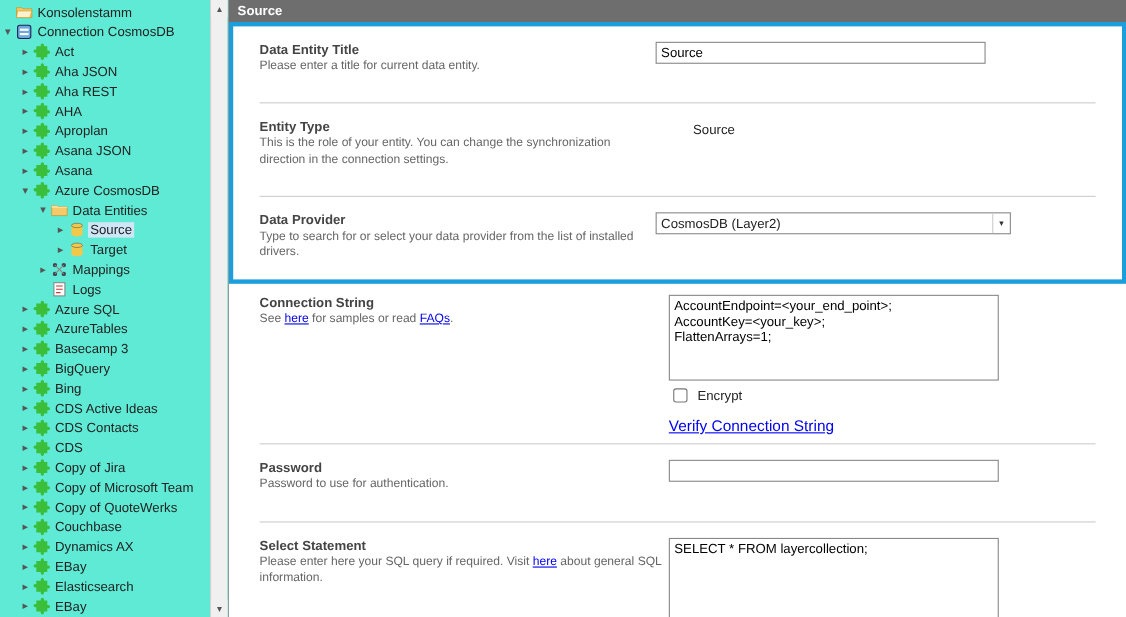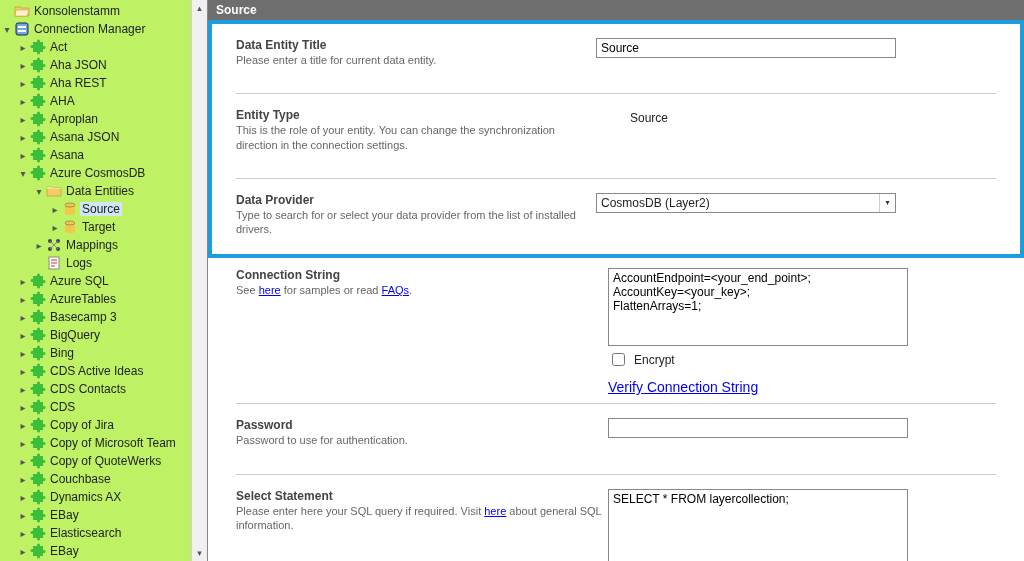--- a/index.html
+++ b/index.html
@@ -12,21 +12,21 @@
     width: 1024px; height: 561px;
     overflow: hidden;
   }
   .app { display: flex; width: 1024px; height: 561px; }
 
   .sidebar {
     width: 208px;
     flex: 0 0 208px;
     height: 561px;
     overflow: hidden;
-    background: #bef264;
+    background: #5eead4;
     border-right: 1px solid #888;
     position: relative;
   }
   .sidebar-inner { padding: 2px 0 0 0; }
   .tree { list-style: none; margin: 0; padding: 0; }
   .tree li { white-space: nowrap; }
 
   .node {
     display: flex;
     align-items: center;
@@ -141,21 +141,21 @@
     font-size: 12px;
     background: #fff;
   }
   .static-value {
     height: 20px;
     display: flex; align-items: center;
     font-size: 12px;
     padding-left: 34px;
   }
   .combo {
-    width: 300px;
+    width: 323px;
     height: 20px;
     display: flex;
     align-items: center;
     border: 1px solid #888;
     background: #fff;
     position: relative;
   }
   .combo span.value { flex: 1; padding: 0 4px; font-size: 12px; }
   .combo .drop {
     width: 16px; height: 18px;
@@ -205,21 +205,21 @@
           <li>
             <div class="node indent-0">
               <span class="exp">▾</span>
               <span class="tree-icon">
                 <svg viewBox="0 0 16 16">
                   <rect x="2" y="2" width="12" height="12" rx="2" fill="#6fa8dc" stroke="#225"></rect>
                   <rect x="4" y="5" width="8" height="2" fill="#fff"></rect>
                   <rect x="4" y="9" width="8" height="2" fill="#fff"></rect>
                 </svg>
               </span>
-              <span class="tree-label">Connection Manager</span>
+              <span class="tree-label">Connection CosmosDB</span>
             </div>
           </li>
           <li>
             <div class="node indent-1">
               <span class="exp">▸</span>
               <span class="tree-icon">
                 <svg viewBox="0 0 16 16">
                   <path fill="#3bbf3b" d="M3 3h4v-1a1.5 1.5 0 1 1 3 0v1h3v4h1a1.5 1.5 0 1 1 0 3h-1v3h-3v1a1.5 1.5 0 1 1-3 0v-1h-4v-4h-1a1.5 1.5 0 1 1 0-3h1z"></path>
                 </svg>
               </span>

